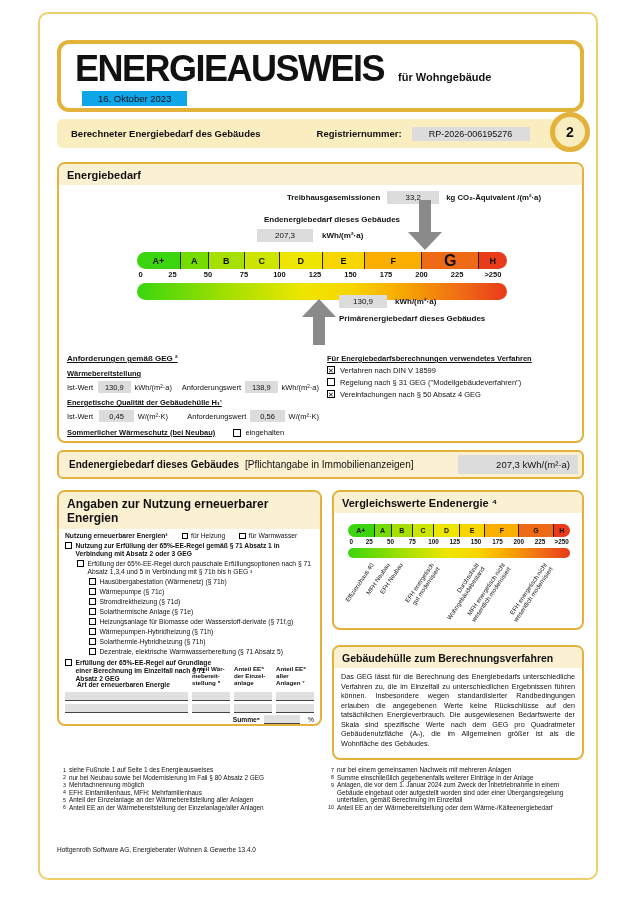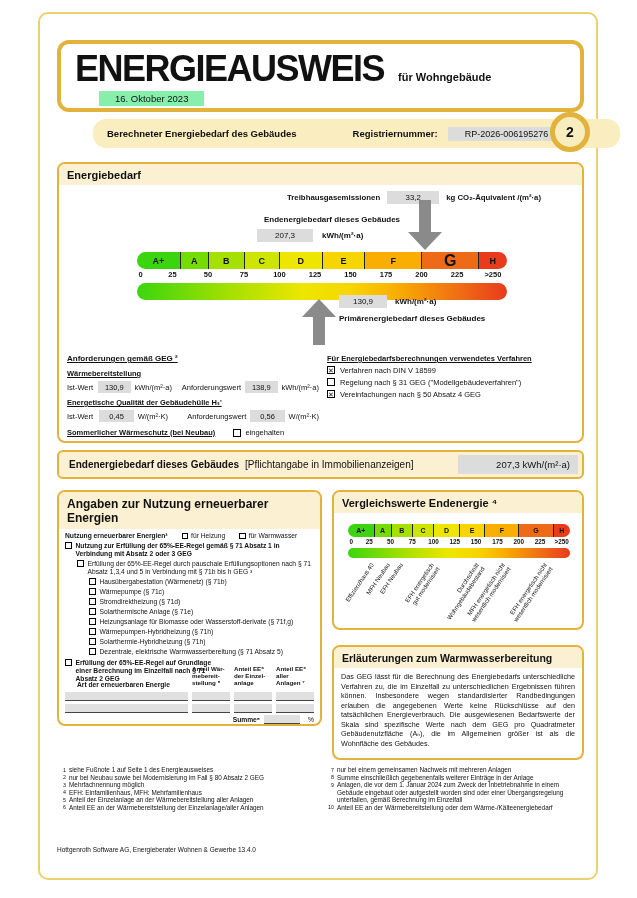--- a/index.html
+++ b/index.html
@@ -8,26 +8,26 @@
   .outer-frame { position:absolute; left:38px; top:12px; width:560px; height:868px;
     border:2px solid #EDD06E; border-radius:10px; }
 
   
   .header-box { position:absolute; left:57px; top:40px; width:527px; height:72px;
     border:4px solid #E2B23B; border-radius:12px; background:#fff; padding:4px 14px; }
   .title-row { display:flex; align-items:baseline; }
   .main-title { font-size:36px; font-weight:bold; letter-spacing:-1.5px; }
   .sub-title { font-size:11px; font-weight:bold; margin-left:14px; }
   .law-row { display:flex; align-items:center; font-size:9.5px; margin-top:1px; }
-  .date-box { background:#86efac; padding:2px 16px; margin-left:24px; font-size:9.5px; }
+  .date-box { background:#0ea5e9; padding:2px 16px; margin-left:7px; font-size:9.5px; }
 
   
   .meta-bar { position:absolute; left:57px; top:119px; width:527px; height:29px;
-    background:#FAEDC0; border-radius:13px; display:flex; align-items:center;
-    padding:0 14px; font-size:9.5px; font-weight:bold;margin-left:36px; }
+    background:#FAEDC0; border-radius:6px; display:flex; align-items:center;
+    padding:0 14px; font-size:9.5px; font-weight:bold; }
   .reg-label { margin-left:56px; }
   .reg-box { background:#DCDCDC; width:118px; text-align:center; padding:2px 0;
     margin-left:10px; font-weight:normal; font-size:9px; }
   .page-badge { position:absolute; left:550px; top:112px; width:40px; height:40px;
     border-radius:50%; border:5px solid #E2B23B; background:#F7EDBF;
     display:flex; align-items:center; justify-content:center;
     font-size:14px; font-weight:bold; }
 
   .box { position:absolute; border:2px solid #E2B23B; border-radius:8px; background:#fff; overflow:hidden; }
   .band { background:#FCF0D2; font-weight:bold; padding:5px 8px 4px 8px; font-size:11px; }
@@ -420,21 +420,21 @@
 Wohngebäudebestand</span>
         <span class="rot-label" style="left:calc(69% - 78px)">MFH energetisch nicht
 wesentlich modernisiert</span>
         <span class="rot-label" style="left:calc(88% - 78px)">EFH energetisch nicht
 wesentlich modernisiert</span>
       </div>
     </div>
   </div>
 
   <div class="box" id="expl">
-    <div class="band">Erläuterungen zum Warmwasserbereitung</div>
+    <div class="band">Gebäudehülle zum Berechnungsverfahren</div>
     <div class="expl-body">Das GEG lässt für die Berechnung des Energiebedarfs unterschiedliche Verfahren zu, die im Einzelfall zu unterschiedlichen Ergebnissen führen können. Insbesondere wegen standardisierter Randbedingungen erlauben die angegebenen Werte keine Rückschlüsse auf den tatsächlichen Energieverbrauch. Die ausgewiesenen Bedarfswerte der Skala sind spezifische Werte nach dem GEG pro Quadratmeter Gebäudenutzfläche (Aₙ), die im Allgemeinen größer ist als die Wohnfläche des Gebäudes.</div>
   </div>
 
   <div class="fn-col" id="fn-left">
     <div class="fn-item">
         <span class="fn-n">1</span>
         <span class="fn-t">siehe Fußnote 1 auf Seite 1 des Energieausweises</span>
       </div>
     <div class="fn-item">
         <span class="fn-n">2</span>

